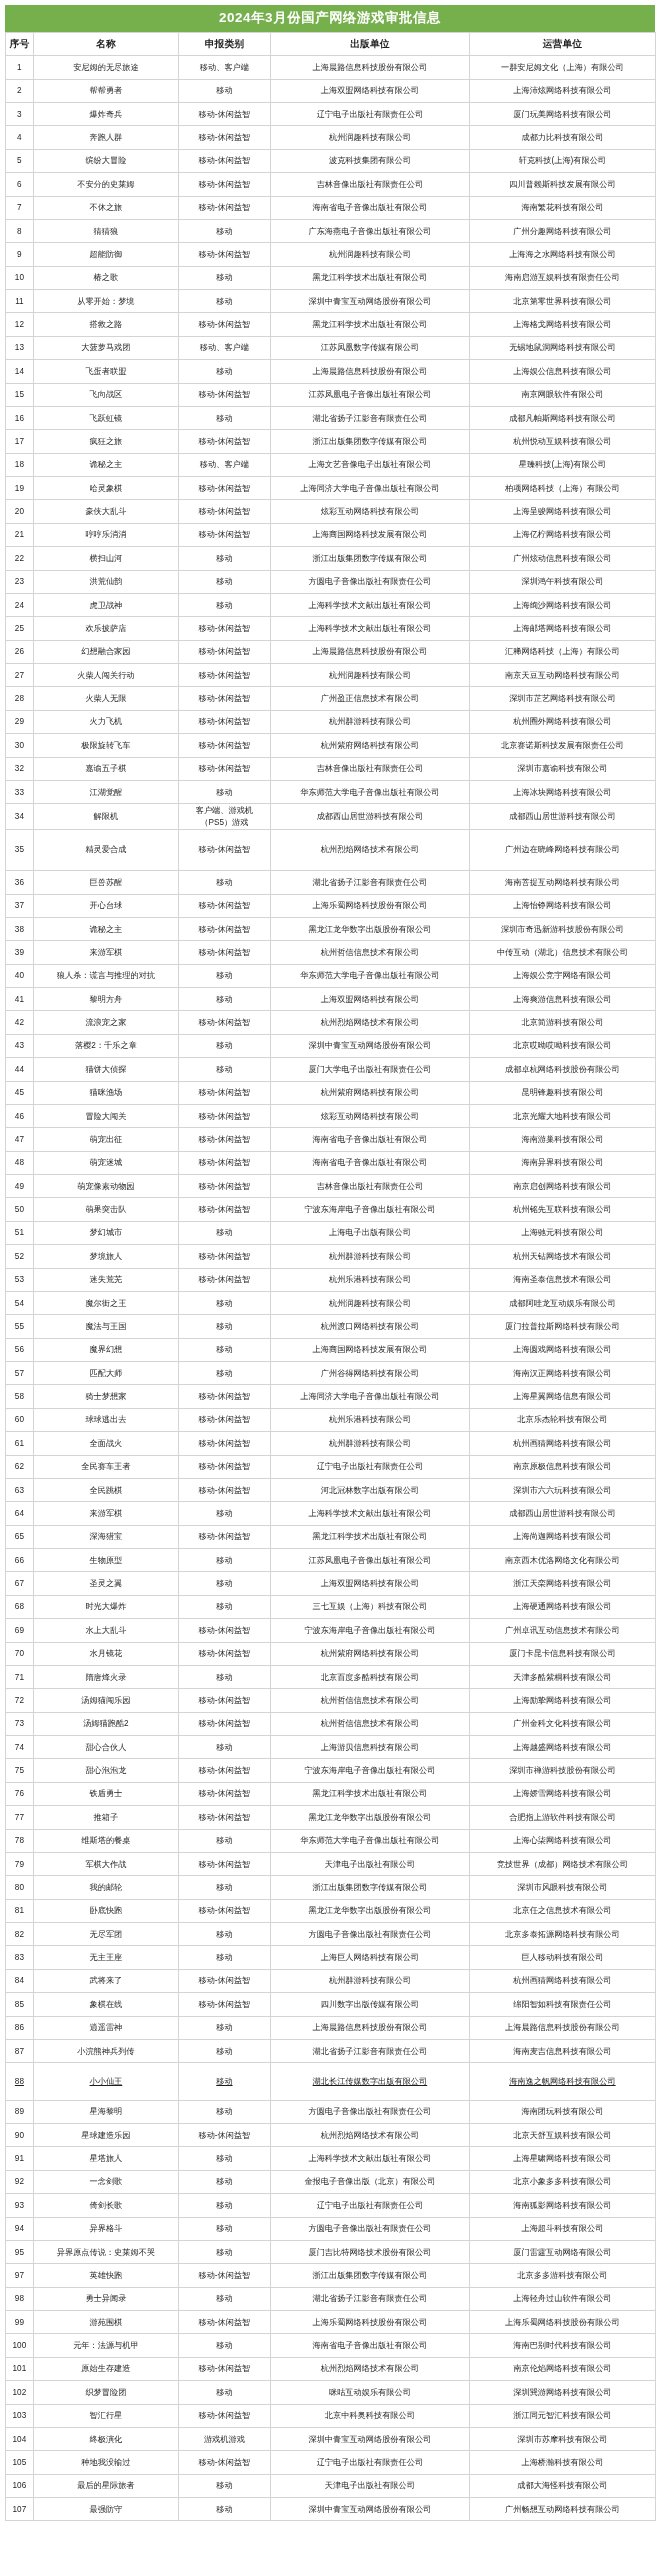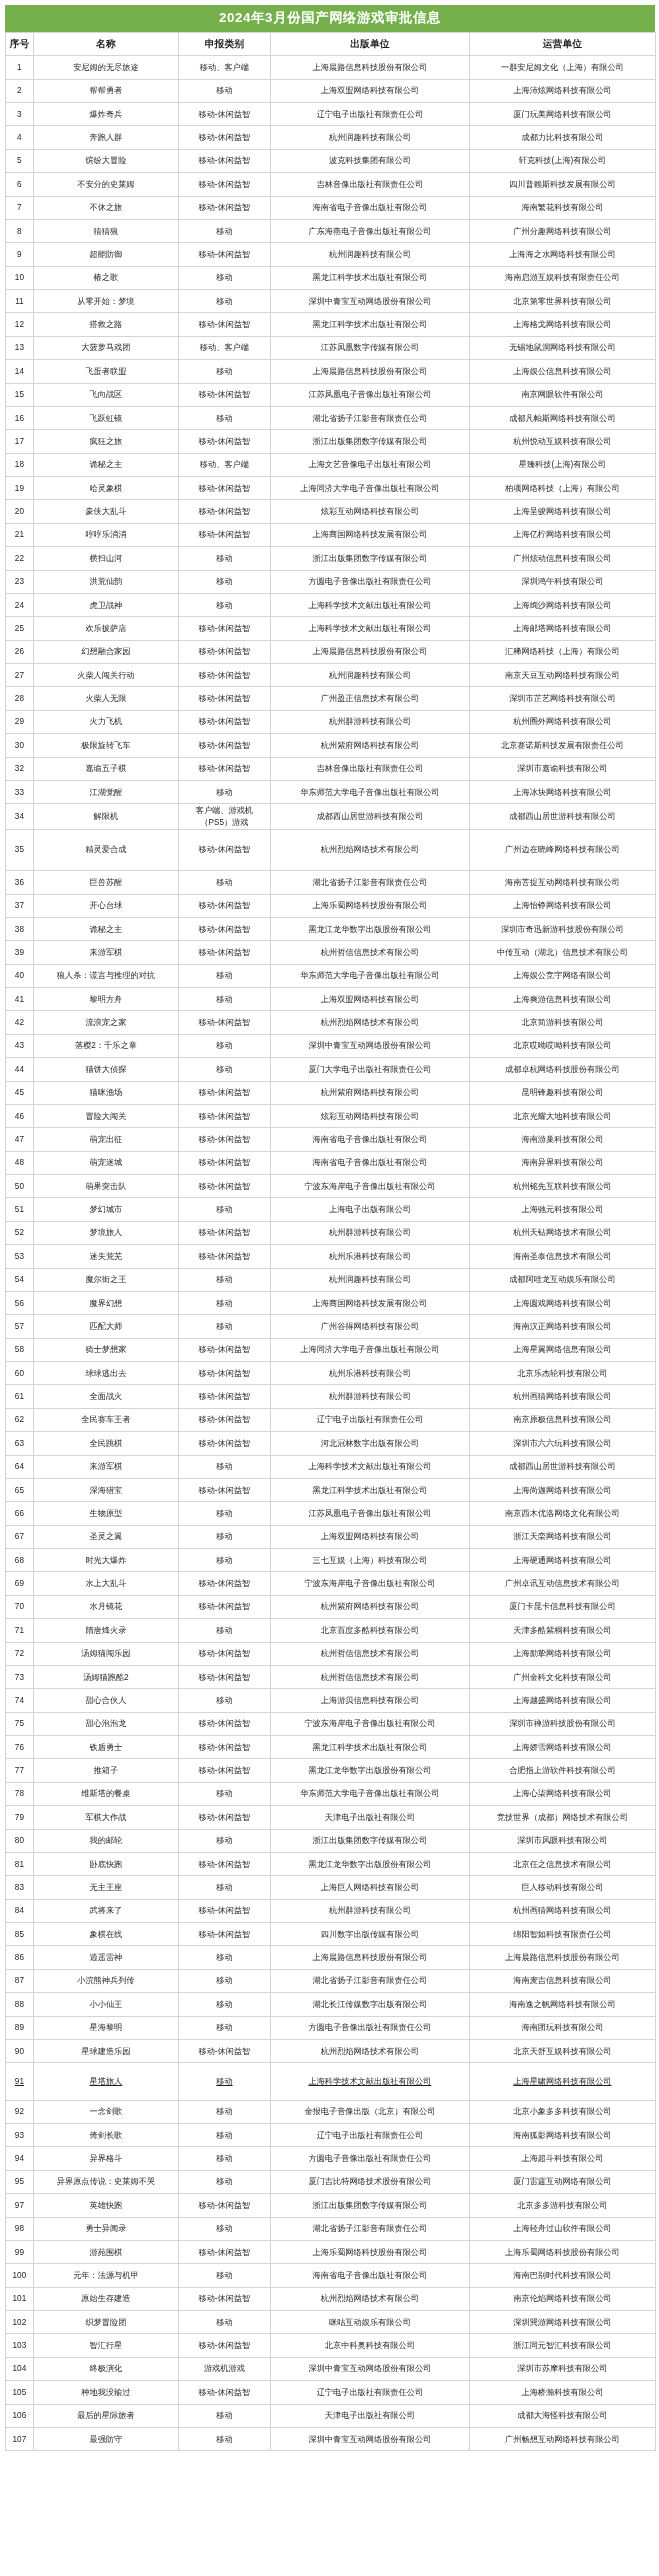--- a/index.html
+++ b/index.html
@@ -402,20 +402,27 @@
           <td>海南游巢科技有限公司</td>
         </tr>
         <tr>
           <td>48</td>
           <td>萌宠迷城</td>
           <td>移动-休闲益智</td>
           <td>海南省电子音像出版社有限公司</td>
           <td>海南异界科技有限公司</td>
         </tr>
         <tr>
+          <td>49</td>
+          <td>萌宠像素动物园</td>
+          <td>移动-休闲益智</td>
+          <td>吉林音像出版社有限责任公司</td>
+          <td>南京启创网络科技有限公司</td>
+        </tr>
+        <tr>
           <td>50</td>
           <td>萌果突击队</td>
           <td>移动-休闲益智</td>
           <td>宁波东海岸电子音像出版社有限公司</td>
           <td>杭州铭先互联科技有限公司</td>
         </tr>
         <tr>
           <td>51</td>
           <td>梦幻城市</td>
           <td>移动</td>
@@ -437,20 +444,27 @@
           <td>海南圣泰信息技术有限公司</td>
         </tr>
         <tr>
           <td>54</td>
           <td>魔尔街之王</td>
           <td>移动</td>
           <td>杭州润趣科技有限公司</td>
           <td>成都阿哇龙互动娱乐有限公司</td>
         </tr>
         <tr>
+          <td>55</td>
+          <td>魔法与王国</td>
+          <td>移动</td>
+          <td>杭州渡口网络科技有限公司</td>
+          <td>厦门拉普拉斯网络科技有限公司</td>
+        </tr>
+        <tr>
           <td>56</td>
           <td>魔界幻想</td>
           <td>移动</td>
           <td>上海商国网络科技发展有限公司</td>
           <td>上海圆戏网络科技有限公司</td>
         </tr>
         <tr>
           <td>57</td>
           <td>匹配大师</td>
           <td>移动</td>
@@ -610,20 +624,27 @@
           <td>移动</td>
           <td>浙江出版集团数字传媒有限公司</td>
           <td>深圳市风眼科技有限公司</td>
         </tr>
         <tr>
           <td>81</td>
           <td>卧底快跑</td>
           <td>移动-休闲益智</td>
           <td>黑龙江龙华数字出版股份有限公司</td>
           <td>北京任之信息技术有限公司</td>
+        </tr>
+        <tr>
+          <td>82</td>
+          <td>无尽军团</td>
+          <td>移动</td>
+          <td>方圆电子音像出版社有限责任公司</td>
+          <td>北京多泰拓源网络科技有限公司</td>
         </tr>
         <tr>
           <td>83</td>
           <td>无主王座</td>
           <td>移动</td>
           <td>上海巨人网络科技有限公司</td>
           <td>巨人移动科技有限公司</td>
         </tr>
         <tr>
           <td>84</td>

